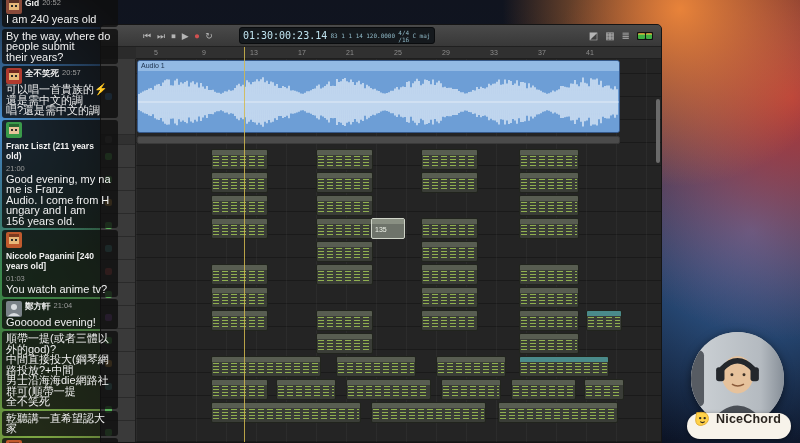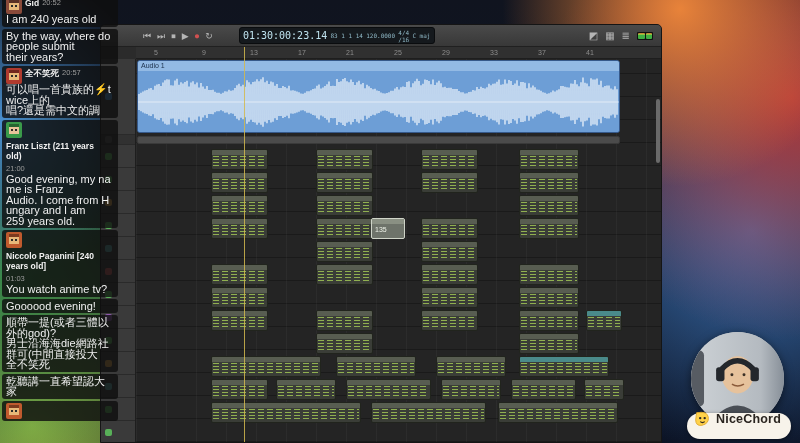--- a/index.html
+++ b/index.html
@@ -407,63 +407,75 @@
     <rect width="16" height="16" fill="#b03a2e"></rect>
     <rect x="3" y="5" width="10" height="7" fill="#e8b87a"></rect>
     <rect x="3" y="2" width="10" height="3" fill="rgba(0,0,0,0.35)"></rect>
     <rect x="5" y="7" width="2" height="2" fill="#2a2a2a"></rect>
     <rect x="9" y="7" width="2" height="2" fill="#2a2a2a"></rect>
             </svg>
           </span>
           <span class="chat-user" data-name="chat-username">全不笑死</span>
           <span class="chat-time" data-name="chat-timestamp">20:57</span>
         </div>
-        <div class="chat-line" data-name="chat-text">可以唱一首貴族的⚡twice上的</div>
+        <div class="chat-line" data-name="chat-text">可以唱一首貴族的⚡還是需中文的調</div>
         <div class="chat-line" data-name="chat-text">唱?還是需中文的調</div>
       </div>
       <div class="chat-msg" data-name="chat-message">
         <div class="chat-head" data-name="chat-message-header">
           <span class="chat-avatar" data-name="avatar">
             <svg viewBox="0 0 16 16" width="16" height="16">
     <rect width="16" height="16" fill="#3a9a4a"></rect>
     <rect x="3" y="5" width="10" height="7" fill="#e8c49a"></rect>
     <rect x="3" y="2" width="10" height="3" fill="rgba(0,0,0,0.35)"></rect>
     <rect x="5" y="7" width="2" height="2" fill="#2a2a2a"></rect>
     <rect x="9" y="7" width="2" height="2" fill="#2a2a2a"></rect>
             </svg>
           </span>
           <span class="chat-user" data-name="chat-username">Franz Liszt (211 years old)</span>
           <span class="chat-time" data-name="chat-timestamp">21:00</span>
         </div>
         <div class="chat-line" data-name="chat-text">Good evening, my name is Franz</div>
         <div class="chat-line" data-name="chat-text">Audio. I come from Hungary and I am</div>
-        <div class="chat-line" data-name="chat-text">259 years old.</div>
+        <div class="chat-line" data-name="chat-text">156 years old.</div>
       </div>
       <div class="chat-msg" data-name="chat-message">
         <div class="chat-head" data-name="chat-message-header">
           <span class="chat-avatar" data-name="avatar">
             <svg viewBox="0 0 16 16" width="16" height="16">
     <rect width="16" height="16" fill="#c05a2e"></rect>
     <rect x="3" y="5" width="10" height="7" fill="#e8b87a"></rect>
     <rect x="3" y="2" width="10" height="3" fill="rgba(0,0,0,0.35)"></rect>
     <rect x="5" y="7" width="2" height="2" fill="#2a2a2a"></rect>
     <rect x="9" y="7" width="2" height="2" fill="#2a2a2a"></rect>
             </svg>
           </span>
           <span class="chat-user" data-name="chat-username">Niccolo Paganini [240 years old]</span>
           <span class="chat-time" data-name="chat-timestamp">01:03</span>
         </div>
         <div class="chat-line" data-name="chat-text">You watch anime tv?</div>
       </div>
       <div class="chat-msg" data-name="chat-message">
+        <div class="chat-head" data-name="chat-message-header">
+          <span class="chat-avatar" data-name="avatar">
+            <svg viewBox="0 0 16 16" width="16" height="16">
+      <rect width="16" height="16" fill="#7a8288"></rect>
+      <circle cx="8" cy="6" r="3" fill="#d8dcdf"></circle>
+      <path d="M2 15 Q8 9 14 15 Z" fill="#d8dcdf"></path>
+            </svg>
+          </span>
+          <span class="chat-user" data-name="chat-username">鄭方軒</span>
+          <span class="chat-time" data-name="chat-timestamp">21:04</span>
+        </div>
         <div class="chat-line" data-name="chat-text">Goooood evening!</div>
       </div>
       <div class="chat-msg" data-name="chat-message">
         <div class="chat-line" data-name="chat-text">順帶一提(或者三體以外的god)?</div>
-        <div class="chat-line" data-name="chat-text">男士沿海海die網路社群可(中間直接投大</div>
+        <div class="chat-line" data-name="chat-text">中間直接投大(鋼琴網路投放?+中間</div>
+        <div class="chat-line" data-name="chat-text">男士沿海海die網路社群可(順帶一提</div>
         <div class="chat-line" data-name="chat-text">全不笑死</div>
       </div>
       <div class="chat-msg" data-name="chat-message">
         <div class="chat-line" data-name="chat-text">乾聽講一直希望認大家</div>
       </div>
       <div class="chat-msg" data-name="chat-message">
         <div class="chat-head" data-name="chat-message-header">
           <span class="chat-avatar" data-name="avatar">
             <svg viewBox="0 0 16 16" width="16" height="16">
     <rect width="16" height="16" fill="#c05a2e"></rect>

